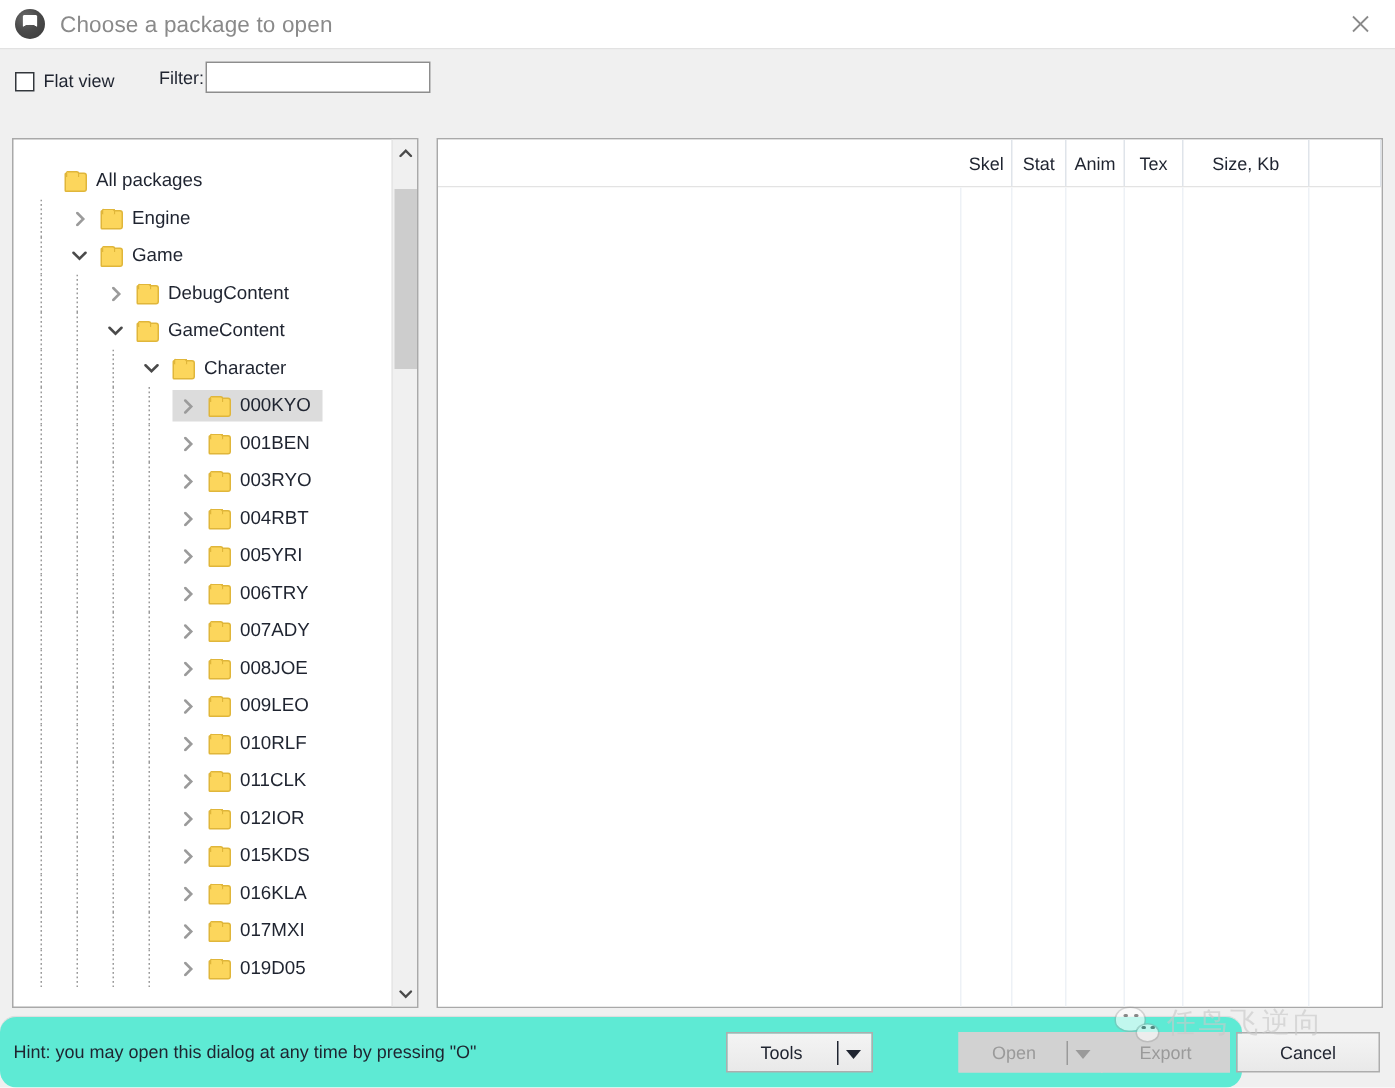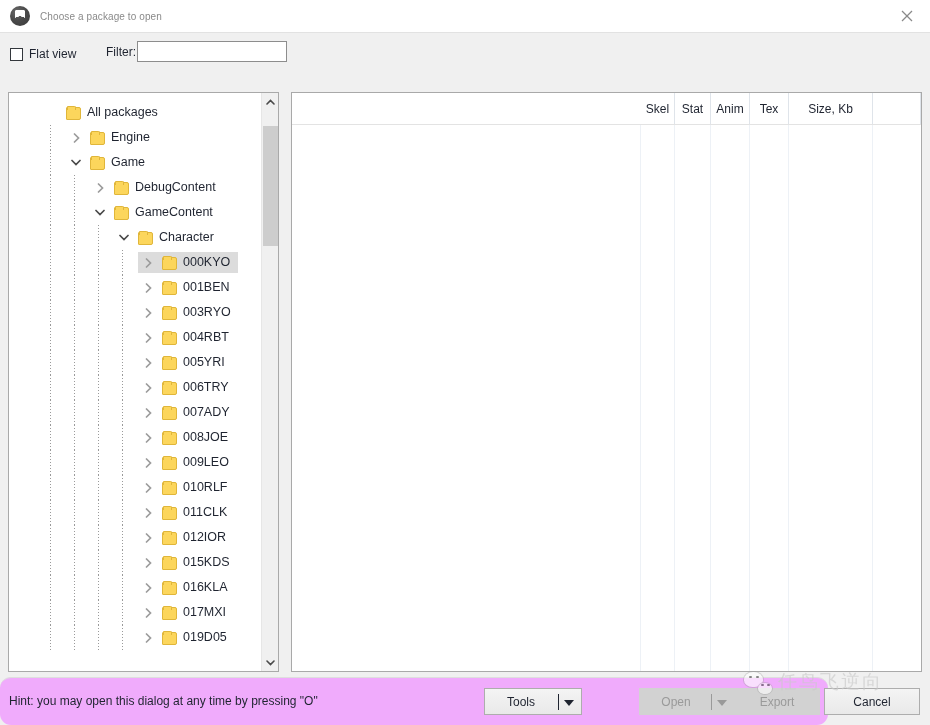--- a/index.html
+++ b/index.html
@@ -42,21 +42,21 @@
     position: absolute;
     left: 5px; top: 4px;
     width: 10px; height: 12px;
     background: #ffffff;
     -webkit-mask: radial-gradient(circle at 50% 120%, transparent 52%, #000 53%);
     mask: radial-gradient(circle at 50% 120%, transparent 52%, #000 53%);
     border-radius: 1px 1px 5px 5px;
   }
   .title-text {
     margin-left: 10px;
-    font-size: 10px;
+    font-size: 15px;
     color: #8a8a8a;
     letter-spacing: .1px;
   }
   .close-btn {
     position: absolute;
     right: 0; top: 0;
     width: 46px; height: 32px;
     display: flex;
     align-items: center;
     justify-content: center;
@@ -114,24 +114,23 @@
     position: absolute;
     left: 8px; top: 92px;
     width: 271px; height: 580px;
     background: #ffffff;
     border: 1px solid #a9a9a9;
     box-sizing: border-box;
     overflow: hidden;
   }
   .tree-scroll {
     position: absolute;
-    left: 0; top: 4px;
+    left: 0; top: 12px;
     width: 252px; height: 578px;
     overflow: hidden;
-    padding-left: 23px;
   }
   .tree-inner { padding-top: 3px; }
 
   .trow {
     position: relative;
     height: 25px;
     display: flex;
     align-items: center;
     white-space: nowrap;
     cursor: default;
@@ -278,21 +277,21 @@
     width: 1px;
     height: 547px;
     background: #edf1f6;
   }
 
   
   .bottombar {
     position: absolute;
     left: 0; bottom: 0;
     width: 828px; height: 47px;
-    background: #f0abfc;
+    background: #5eead4;
     border-top: 1px solid #dedede;
     border-radius: 11px;
   }
   .hint {
     position: absolute;
     left: 9px; top: 16px;
     font-size: 12px;
     color: #1f2430;
     white-space: nowrap;
   }

